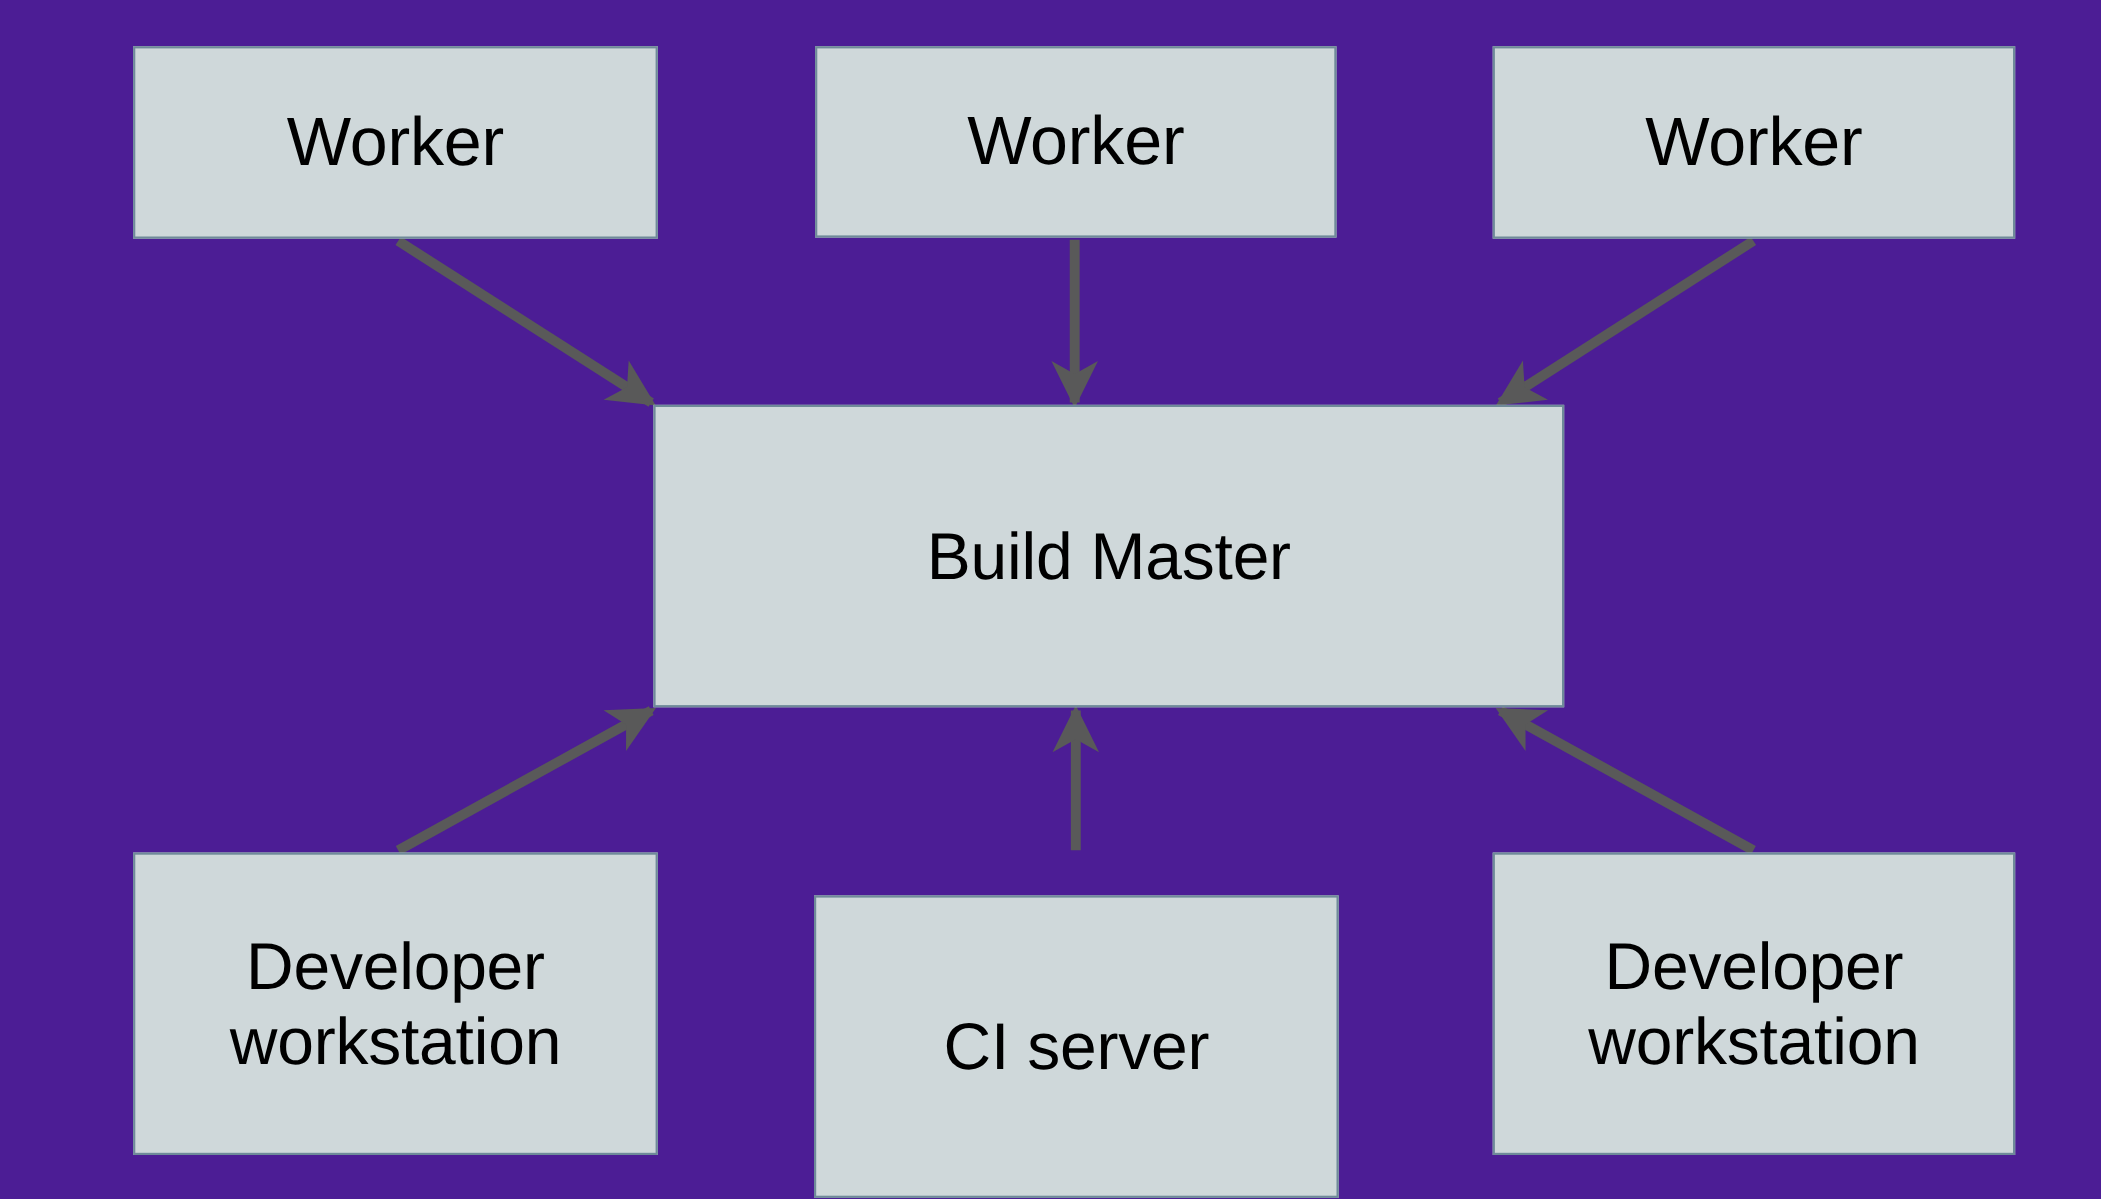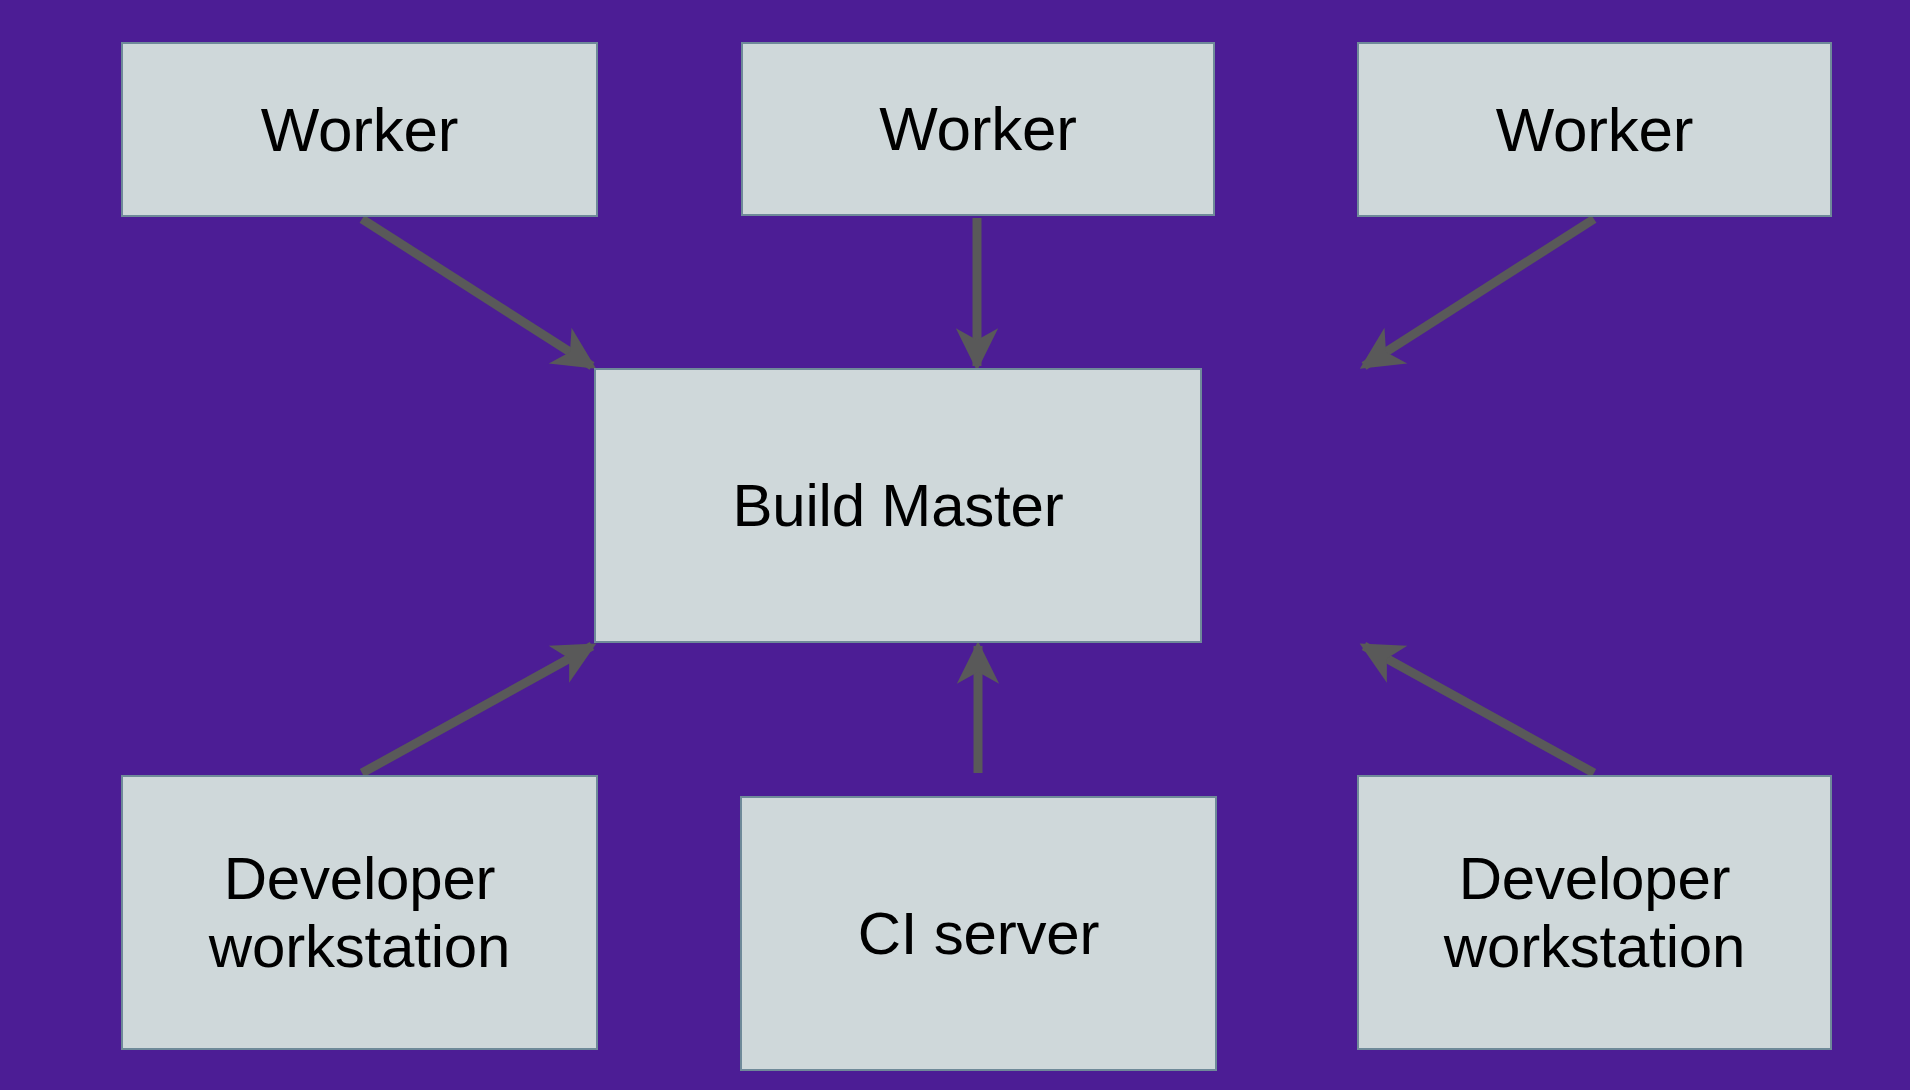--- a/index.html
+++ b/index.html
@@ -41,23 +41,23 @@
     white-space: pre-line;
   }
   .node-label {
     display: block;
     padding: 0 6px;
   }
   
   #node-worker-left   { left: 121px;  top: 42px;  width: 477px; height: 175px; font-size: 62px; }
   #node-worker-center { left: 741px;  top: 42px;  width: 474px; height: 174px; font-size: 62px; }
   #node-worker-right  { left: 1357px; top: 42px;  width: 475px; height: 175px; font-size: 62px; }
-  #node-build-master  { left: 594px;  top: 368px; width: 608px; height: 275px; font-size: 60px; }
+  #node-build-master  { left: 594px;  top: 368px; width: 828px; height: 275px; font-size: 60px; }
   #node-dev-left      { left: 121px;  top: 775px; width: 477px; height: 275px; font-size: 60px; }
-  #node-ci-server     { left: 740px;  top: 796px; width: 477px; height: 275px; font-size: 60px; }
+  #node-ci-server     { left: 740px;  top: 814px; width: 477px; height: 275px; font-size: 60px; }
   #node-dev-right     { left: 1357px; top: 775px; width: 475px; height: 275px; font-size: 60px; }
 </style>
 </head>
 <body>
 
 <div id="diagram-root">
 
   <svg id="edge-layer" viewBox="0 0 1910 1090" width="1910" height="1090" xmlns="http://www.w3.org/2000/svg">
     <defs>
       <marker id="arrowhead" markerWidth="5.2" markerHeight="5.2" refX="4.45" refY="2.6" orient="auto" markerUnits="strokeWidth">

